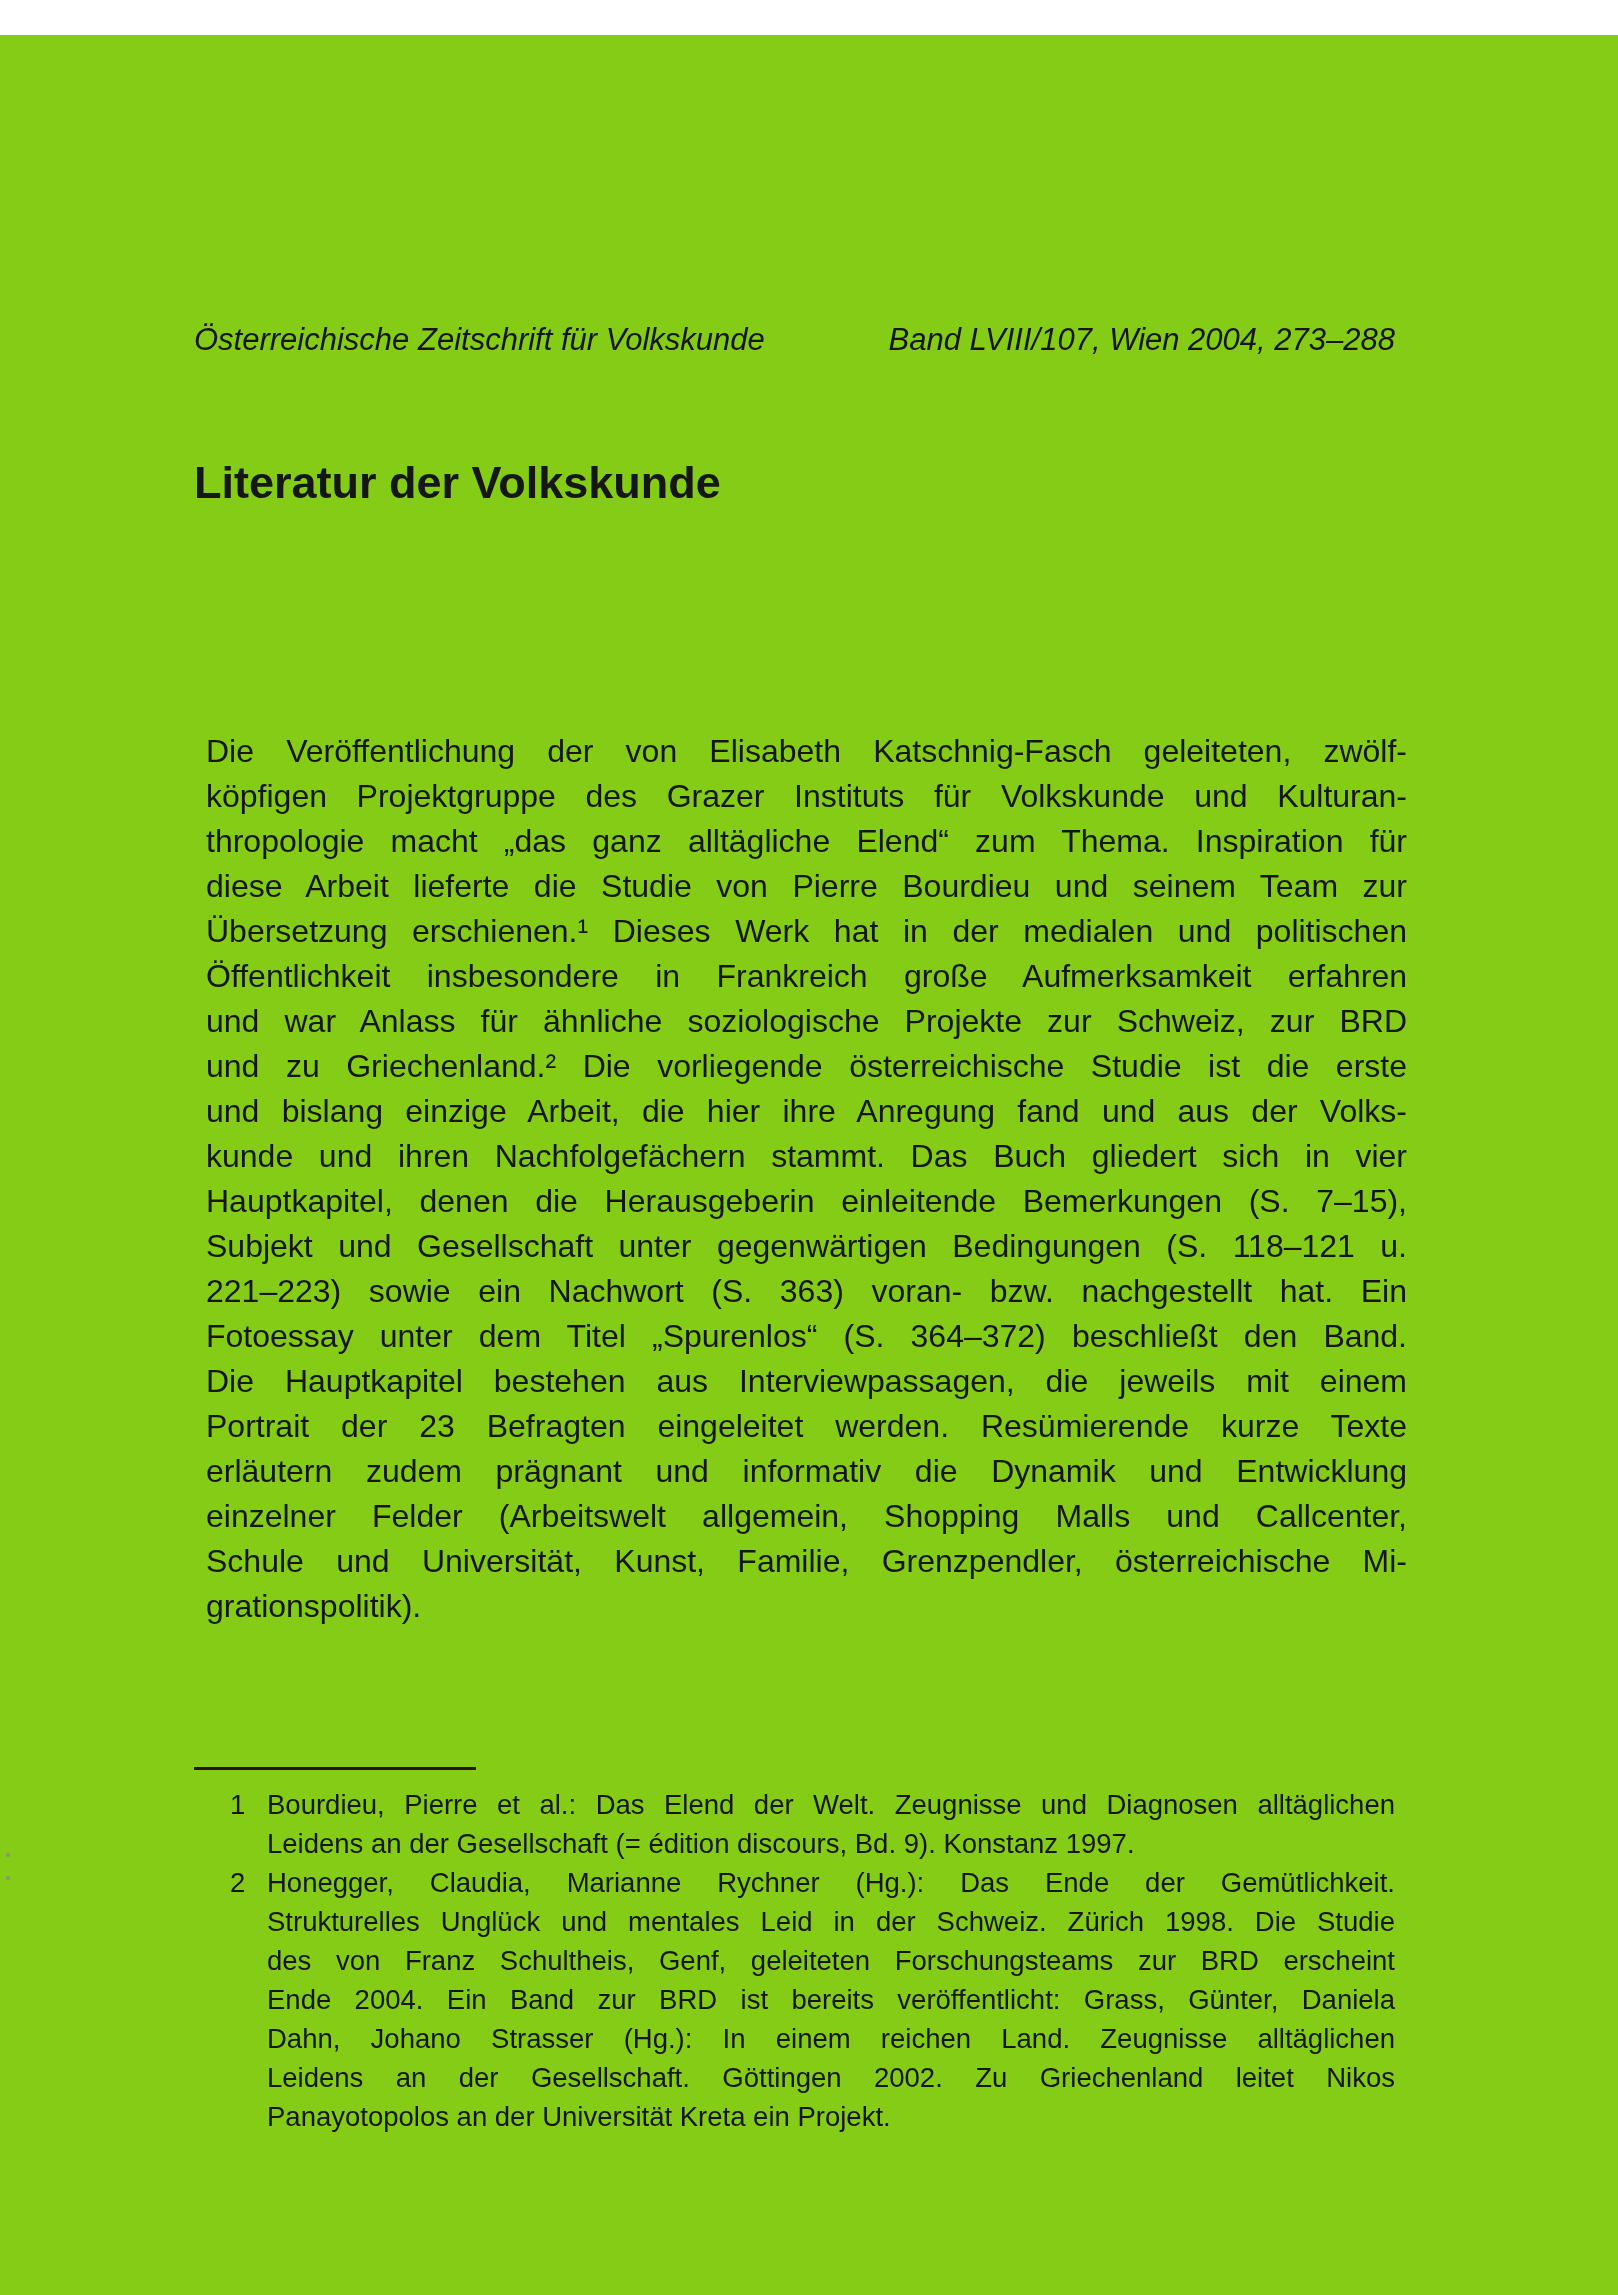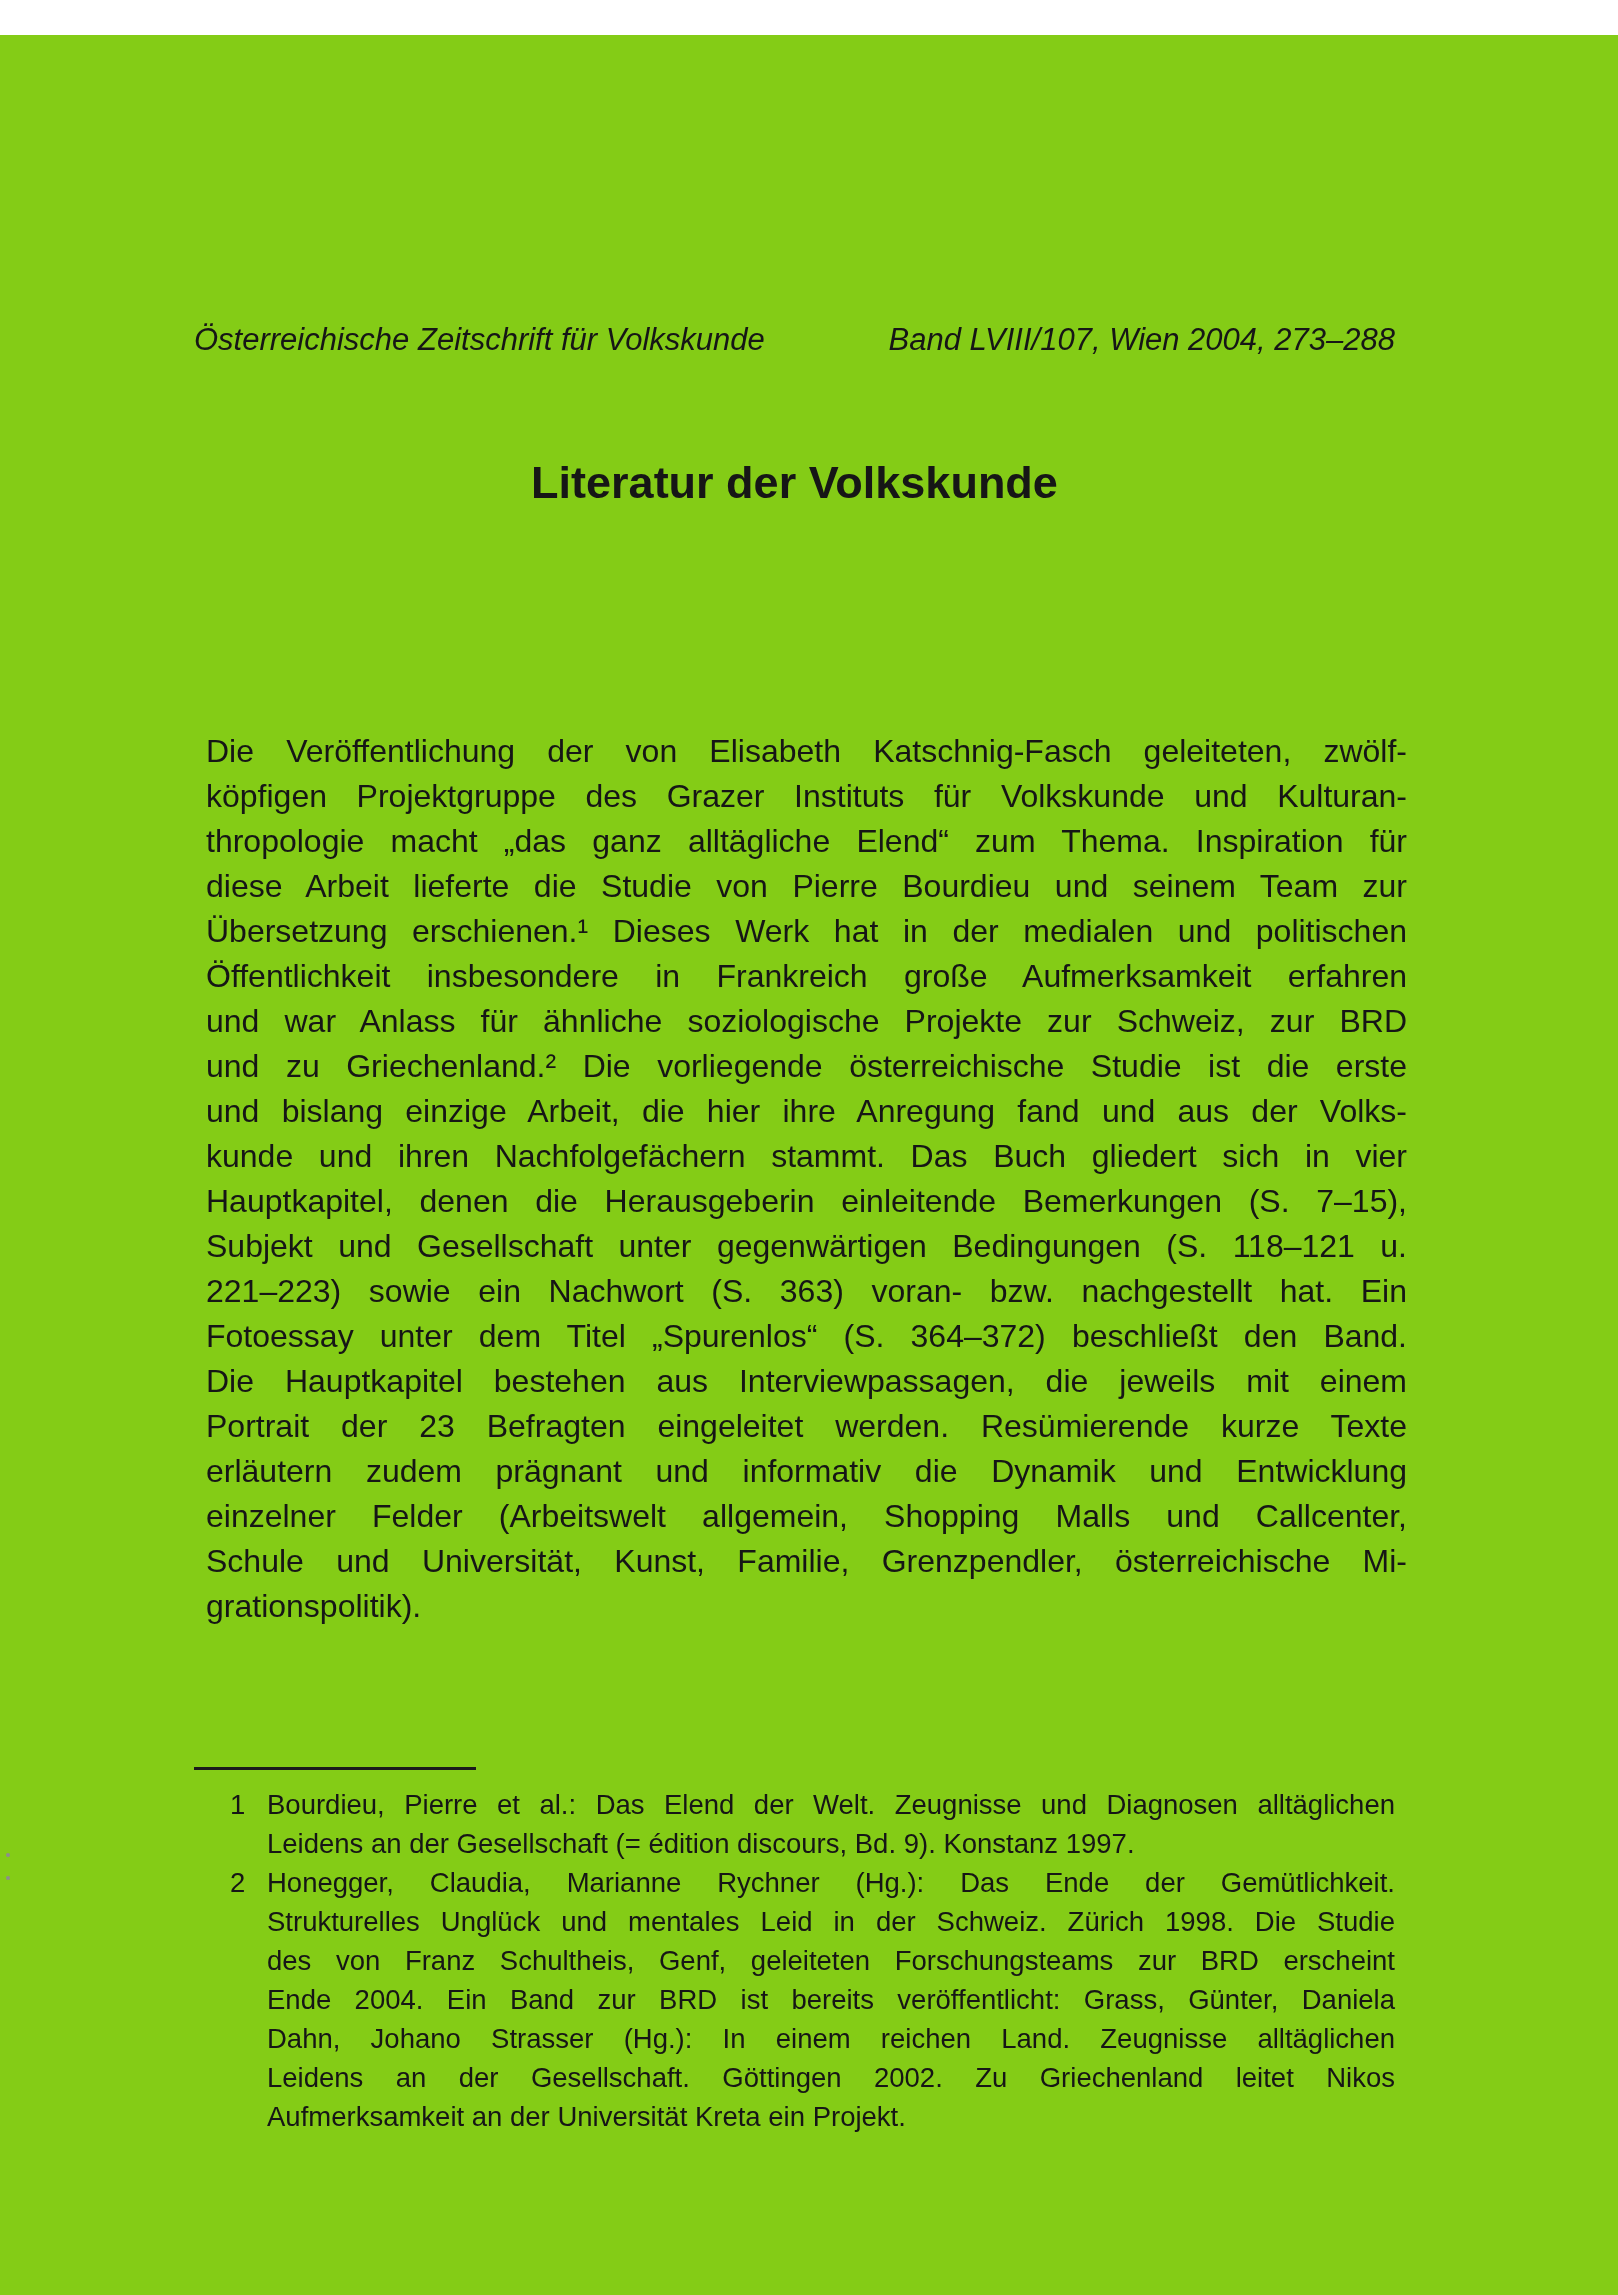--- a/index.html
+++ b/index.html
@@ -28,21 +28,20 @@
     line-height: 39px;
     white-space: nowrap;
   }
 
   
   .page-title {
     position: absolute;
     left: 194px;
     top: 422px;
     width: 1201px;
-    text-align: center;
     font-weight: bold;
     font-size: 45px;
     line-height: 52px;
   }
 
   
   .citation {
     position: absolute;
     left: 194px;
     top: 523px;
@@ -153,21 +152,21 @@
         <div class="line last">Leidens an der Gesellschaft (= édition discours, Bd. 9). Konstanz 1997.</div>
       </div>
       <div class="footnote">
         <span class="fn-num">2</span>
         <div class="line">Honegger, Claudia, Marianne Rychner (Hg.): Das Ende der Gemütlichkeit.</div>
         <div class="line">Strukturelles Unglück und mentales Leid in der Schweiz. Zürich 1998. Die Studie</div>
         <div class="line">des von Franz Schultheis, Genf, geleiteten Forschungsteams zur BRD erscheint</div>
         <div class="line">Ende 2004. Ein Band zur BRD ist bereits veröffentlicht: Grass, Günter, Daniela</div>
         <div class="line">Dahn, Johano Strasser (Hg.): In einem reichen Land. Zeugnisse alltäglichen</div>
         <div class="line">Leidens an der Gesellschaft. Göttingen 2002. Zu Griechenland leitet Nikos</div>
-        <div class="line last">Aufmerksamkeit an der Universität Kreta ein Projekt.</div>
+        <div class="line last">Panayotopolos an der Universität Kreta ein Projekt.</div>
       </div>
     </div>
 
   <div class="speck speck-1"></div>
   <div class="speck speck-2"></div>
 
 </div>
 
 
 </body></html>

